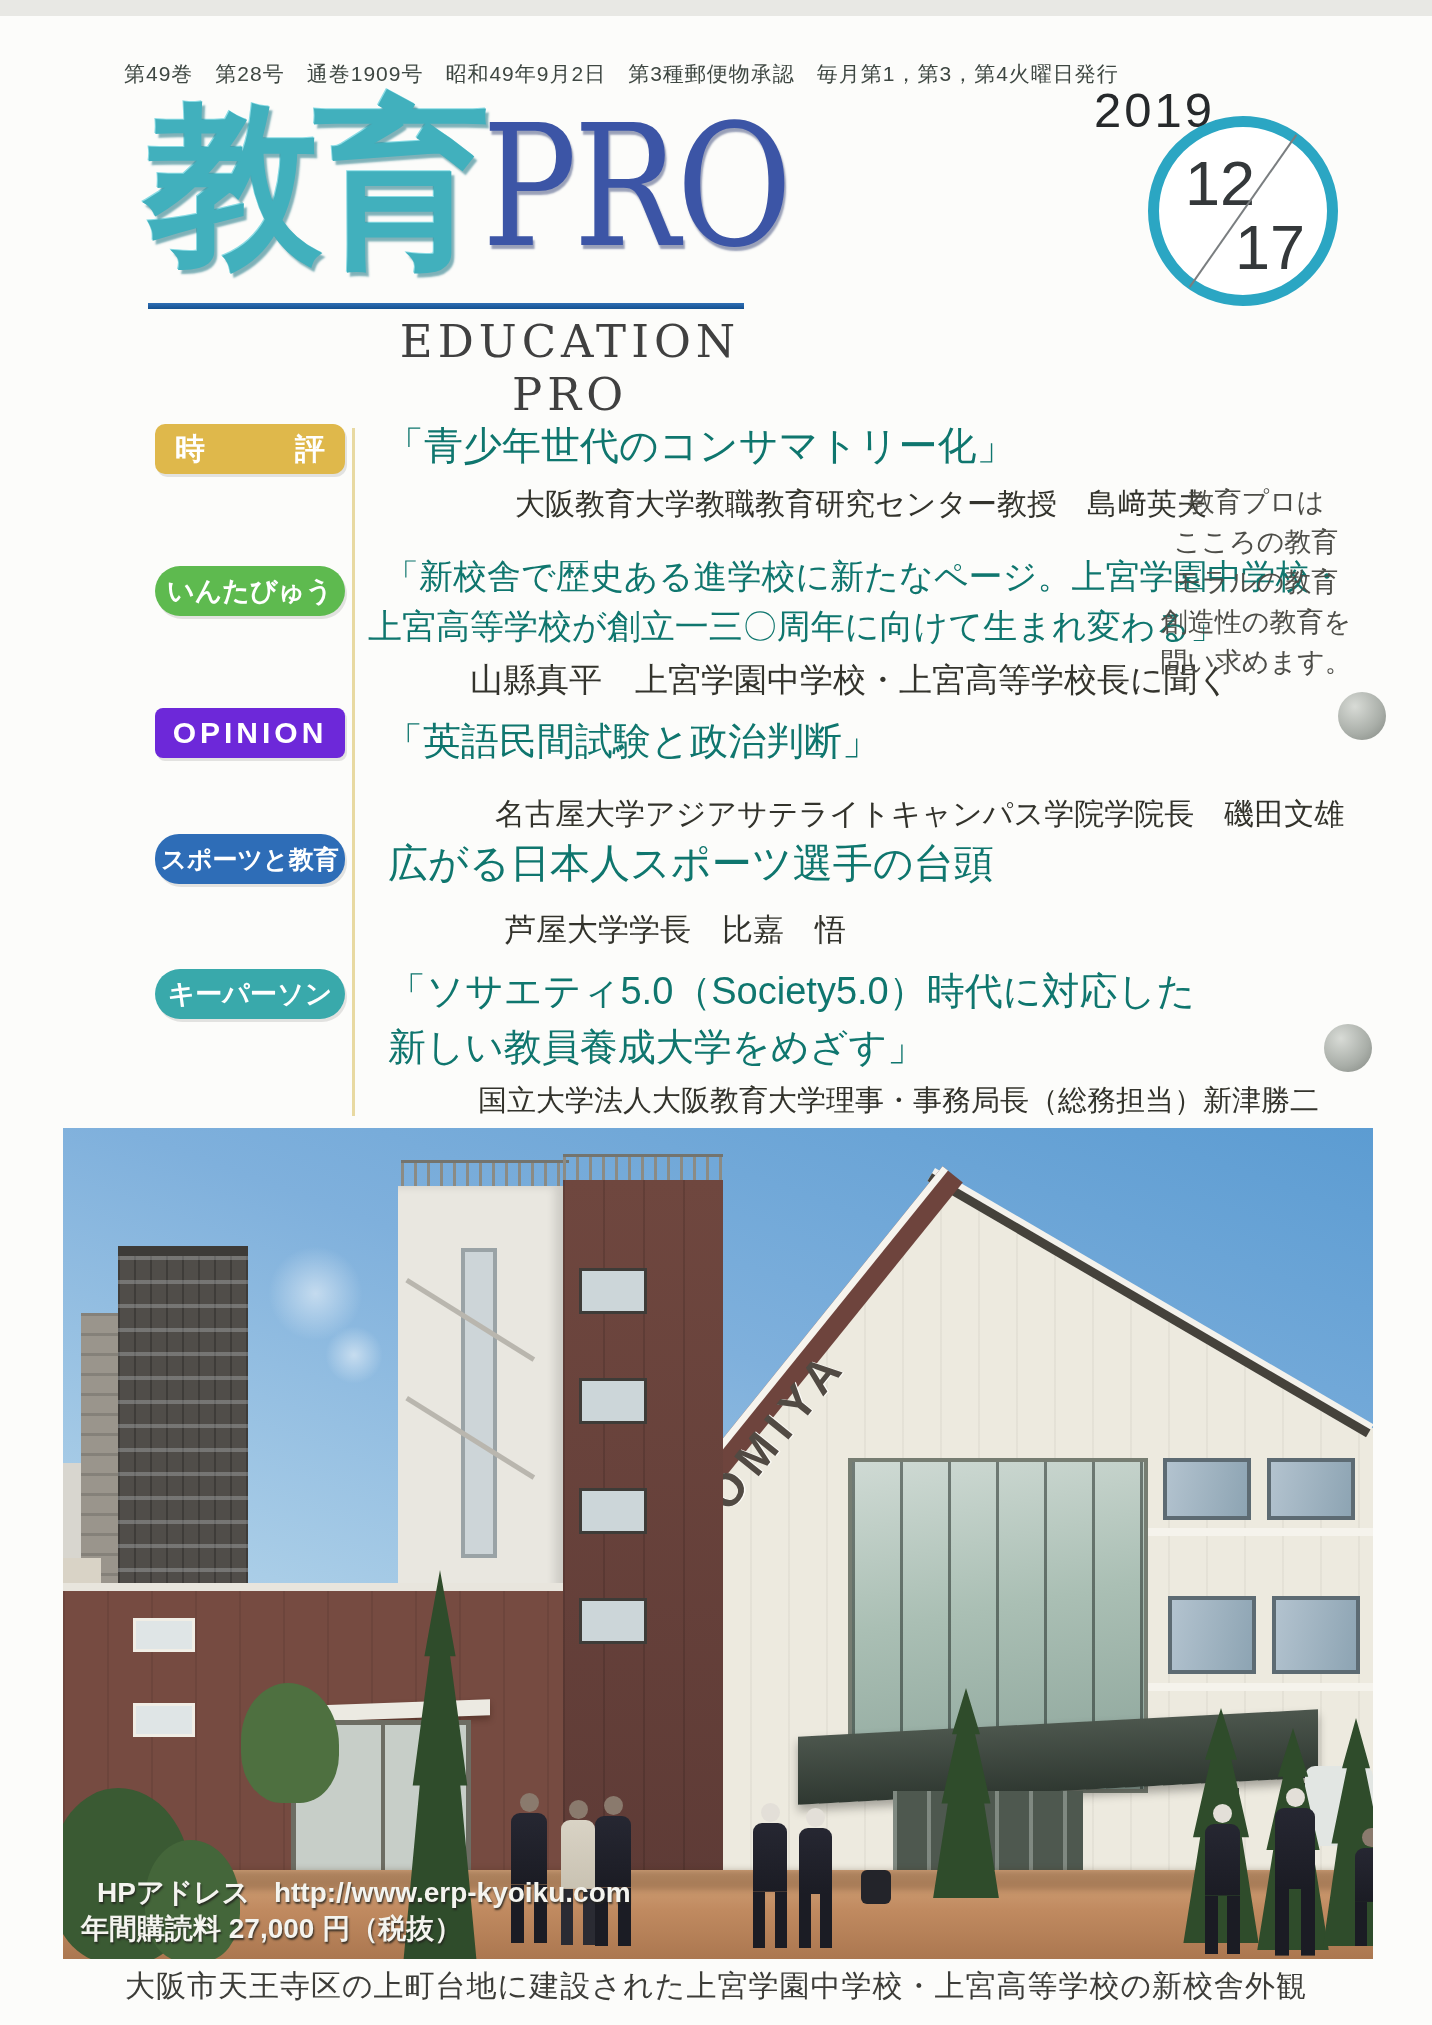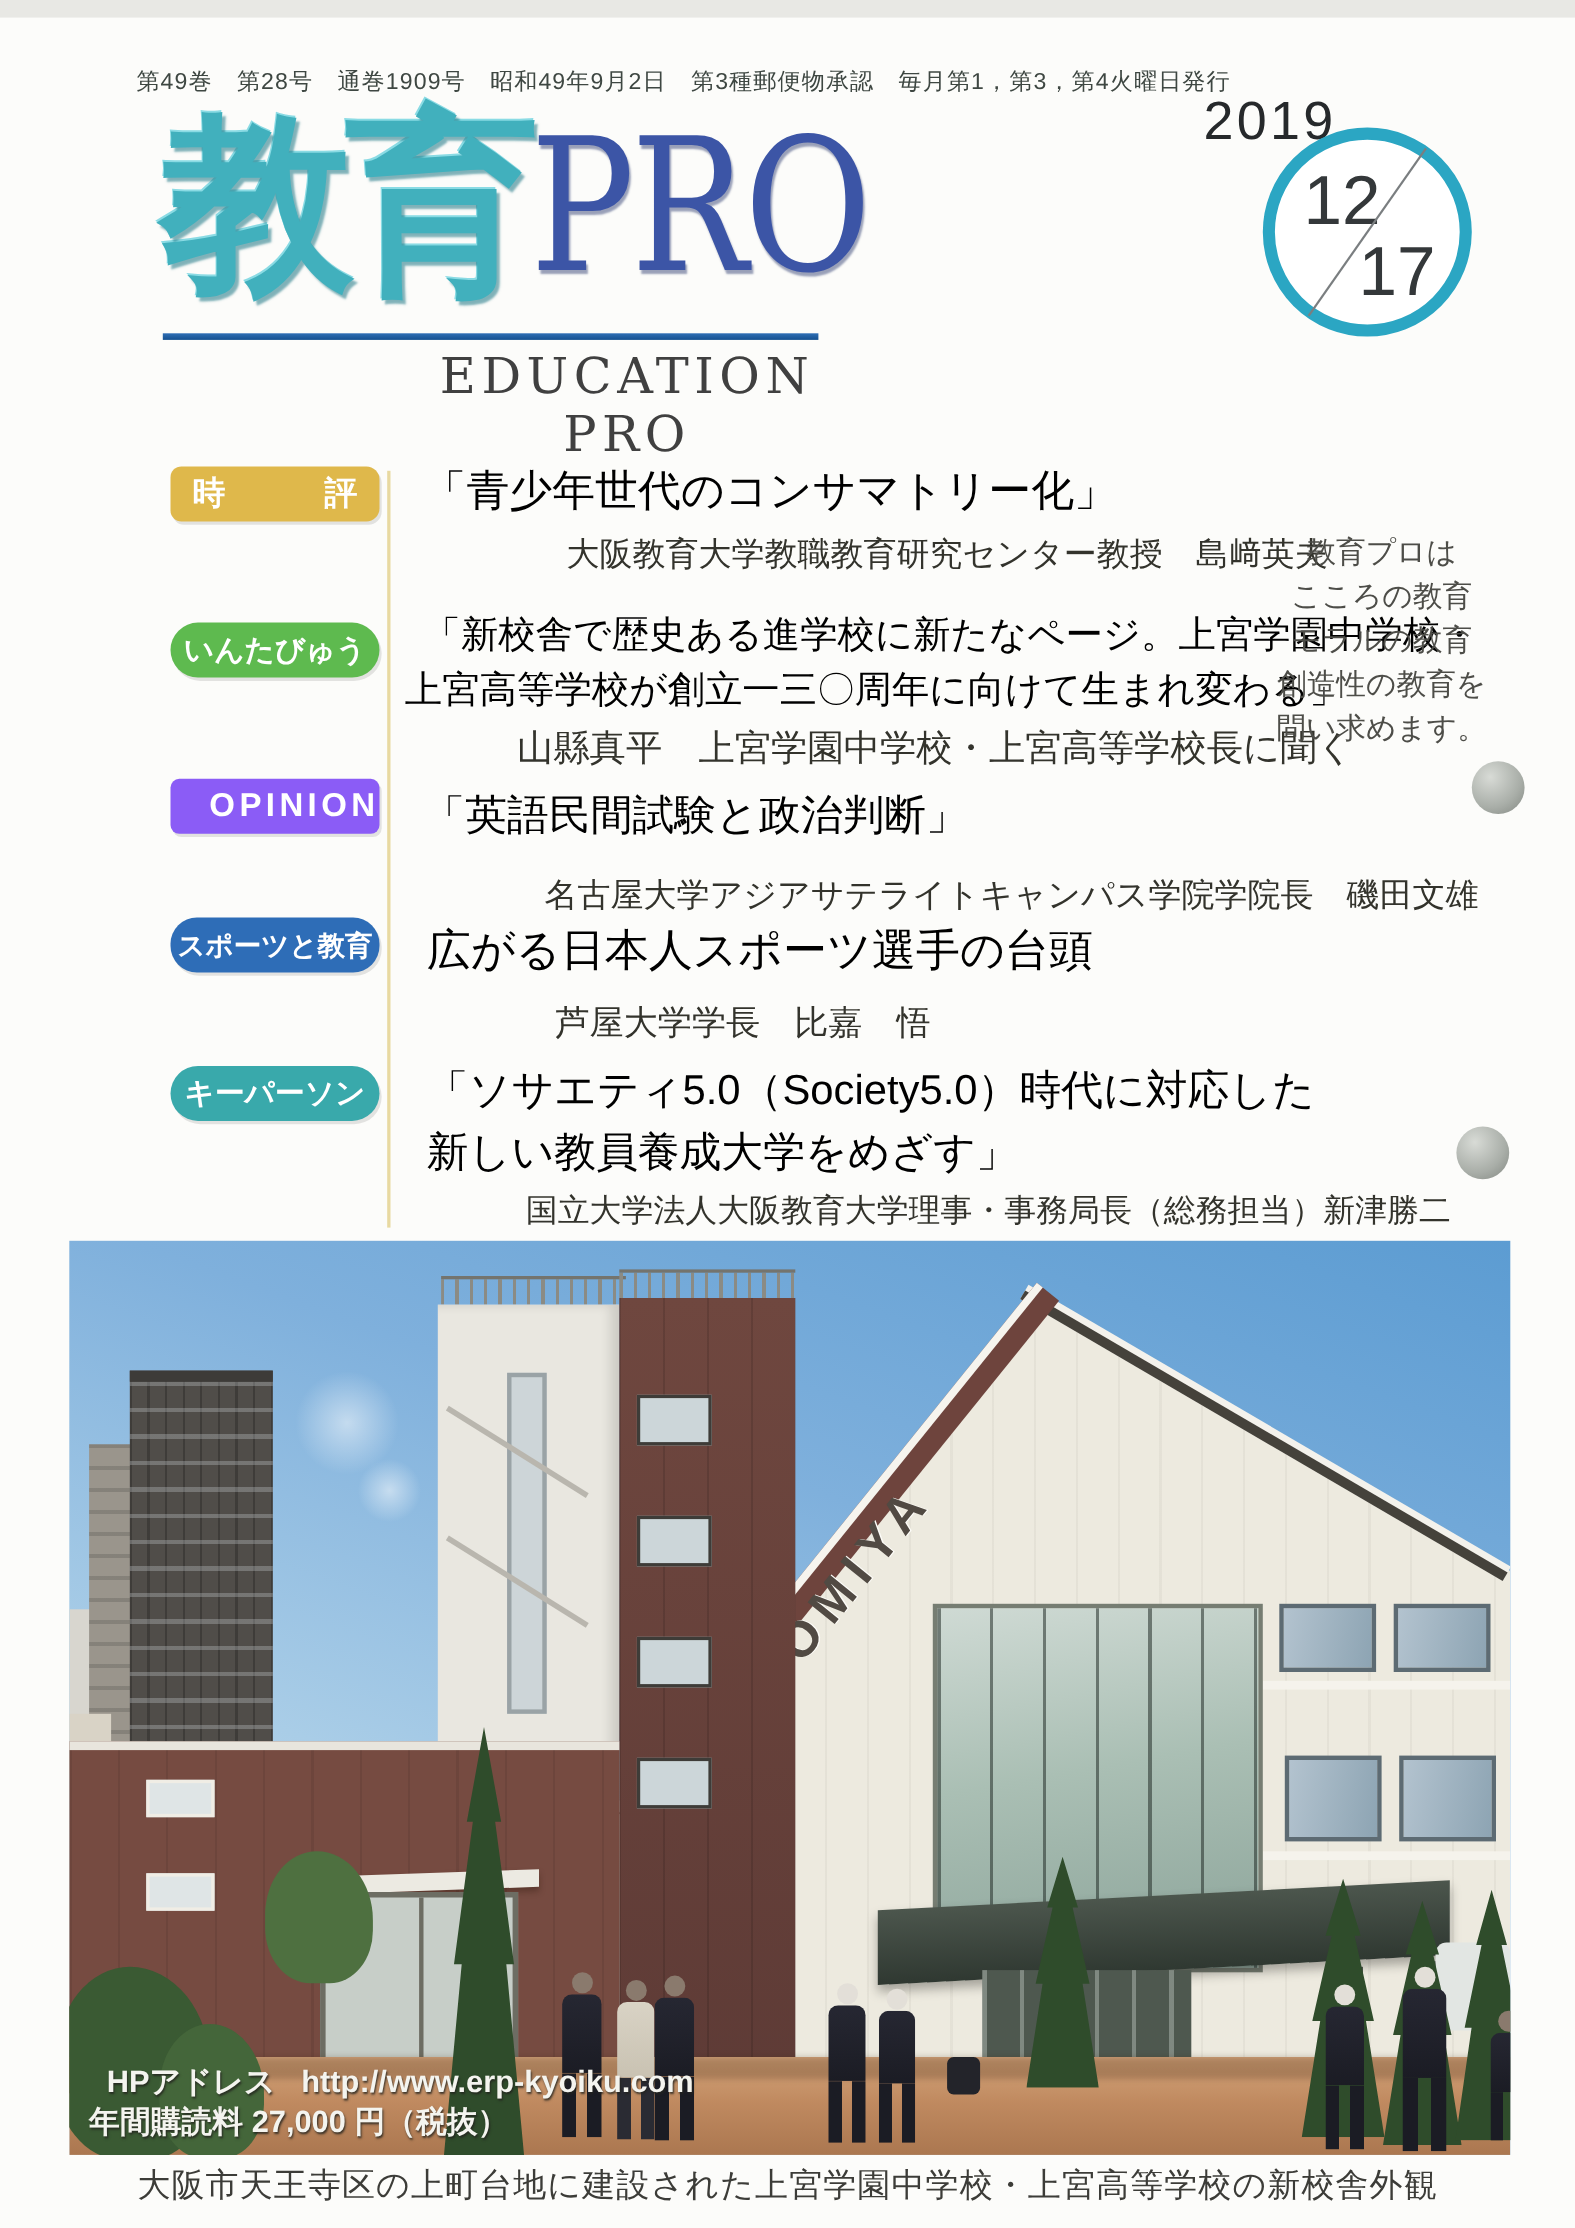--- a/index.html
+++ b/index.html
@@ -35,21 +35,21 @@
   
   .badge { position:absolute; left:155px; width:190px; height:50px; display:flex; align-items:center;
            justify-content:center; color:#fff; font-weight:bold; box-shadow:2px 3px 0 rgba(0,0,0,.10); }
   .badge-justify { display:block; line-height:50px; text-align:justify; text-align-last:justify; padding:0 20px; }
   .b1 { top:408px; border-radius:10px 12px 12px 10px; font-size:30px; }
   .b2 { top:550px; border-radius:25px; font-size:27px; }
   .b3 { top:692px; border-radius:8px; font-size:30px; letter-spacing:4px; }
   .b4 { top:818px; border-radius:24px; font-size:25px; }
   .b5 { top:953px; border-radius:25px; font-size:27px; }
   .toc-vline { position:absolute; left:352px; top:412px; width:3px; height:688px; background:#e8d9a1; }
-  .t-title { position:absolute; color:#000000; }
+  .t-title { position:absolute; color:#0f766e; }
   .t-author { position:absolute; color:#33332c; }
 
   
   .slogan { position:absolute; left:1158px; top:466px; width:196px; text-align:center;
             font-size:27px; line-height:40px; color:#4d4d48; }
 
   
   .sphere { position:absolute; width:48px; height:48px; border-radius:50%;
             background:radial-gradient(circle at 35% 30%, #d8dbd6, #a9aea8 60%, #868b85 95%); }
 
@@ -175,21 +175,21 @@
   <div class="t-title" style="left:385px; top:403px; font-size:39px;">「青少年世代のコンサマトリー化」</div>
   <div class="t-author" style="left:515px; top:468px; font-size:30px;">大阪教育大学教職教育研究センター教授　島﨑英夫</div>
 
   <div class="badge b2" style="background-color: rgb(94, 186, 79);">
     <span>いんたびゅう</span>
   </div>
   <div class="t-title" style="left:368px; top:588px; font-size:34px;">上宮高等学校が創立一三〇周年に向けて生まれ変わる」</div>
   <div class="t-title" style="left:385px; top:538px; font-size:34px;">「新校舎で歴史ある進学校に新たなページ。上宮学園中学校・</div>
   <div class="t-author" style="left:470px; top:642px; font-size:33px;">山縣真平　上宮学園中学校・上宮高等学校長に聞く</div>
 
-  <div class="badge b3" style="background-color: #8b5cf6; justify-content: flex-end;">
+  <div class="badge b3" style="background-color: #6d28d9;">
     <span>OPINION</span>
   </div>
   <div class="t-title" style="left:385px; top:700px; font-size:38px;">「英語民間試験と政治判断」</div>
   <div class="t-author" style="left:495px; top:778px; font-size:30px;">名古屋大学アジアサテライトキャンパス学院学院長　磯田文雄</div>
 
   <div class="badge b4" style="background-color: rgb(46, 109, 183);">
     <span>スポーツと教育</span>
   </div>
   <div class="t-title" style="left:388px; top:820px; font-size:40px;">広がる日本人スポーツ選手の台頭</div>
   <div class="t-author" style="left:505px; top:893px; font-size:31px;">芦屋大学学長　比嘉　悟</div>

